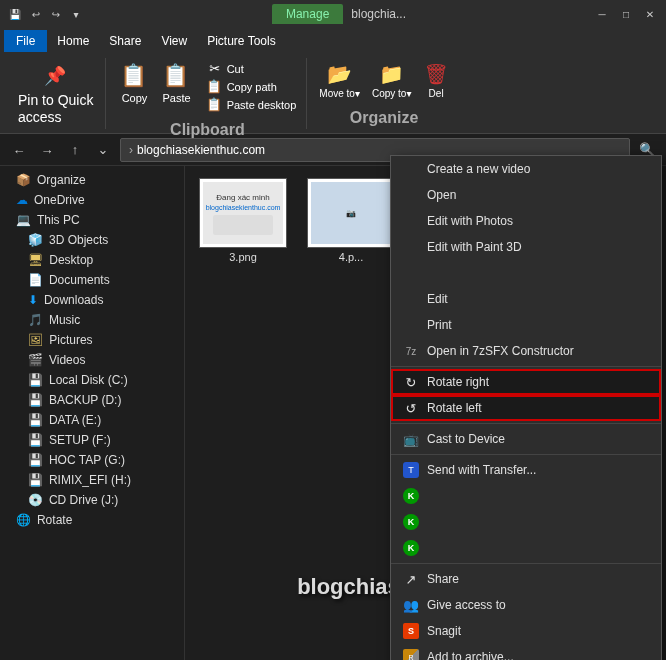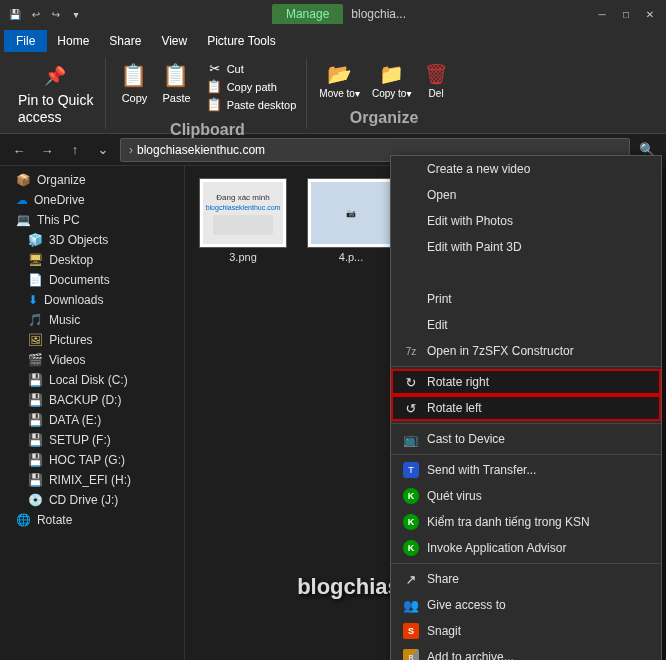--- a/index.html
+++ b/index.html
@@ -595,25 +595,25 @@
   </div>
   <div class="ctx-item">
     <div class="ctx-icon"></div>
     <span class="ctx-item-label">Edit with Paint 3D</span>
   </div>
   <div class="ctx-item">
     <div class="ctx-icon"></div>
   </div>
   <div class="ctx-item">
     <div class="ctx-icon"></div>
+    <span class="ctx-item-label">Edit</span>
+  </div>
+  <div class="ctx-item">
+    <div class="ctx-icon"></div>
     <span class="ctx-item-label">Print</span>
-  </div>
-  <div class="ctx-item">
-    <div class="ctx-icon"></div>
-    <span class="ctx-item-label">Edit</span>
   </div>
   <div class="ctx-item">
     <div class="ctx-icon" style="font-size:10px;color:#aaa;">7z</div>
     <span class="ctx-item-label">Open in 7zSFX Constructor</span>
   </div>
   <div class="ctx-separator"></div>
 
   <div class="ctx-item highlighted">
     <div class="ctx-icon">↻</div>
     <span class="ctx-item-label">Rotate right</span>
@@ -630,33 +630,30 @@
   </div>
   <div class="ctx-separator"></div>
   <div class="ctx-item">
     <div class="ctx-icon" style="width:16px;height:16px;background:#2255cc;border-radius:3px;display:flex;align-items:center;justify-content:center;font-size:9px;color:#fff;">T</div>
     <span class="ctx-item-label">Send with Transfer...</span>
   </div>
   <div class="ctx-item">
     <div class="ctx-icon">
         <span class="kaspersky-icon">K</span>
       </div>
-    <span class="ctx-item-label">Quét virus</span>
   </div>
   <div class="ctx-item">
     <div class="ctx-icon">
         <span class="kaspersky-icon">K</span>
       </div>
-    <span class="ctx-item-label">Kiểm tra danh tiếng trong KSN</span>
   </div>
   <div class="ctx-item">
     <div class="ctx-icon">
         <span class="kaspersky-icon">K</span>
       </div>
-    <span class="ctx-item-label">Invoke Application Advisor</span>
   </div>
   <div class="ctx-separator"></div>
   <div class="ctx-item">
     <div class="ctx-icon">↗</div>
     <span class="ctx-item-label">Share</span>
   </div>
   <div class="ctx-item">
     <div class="ctx-icon">👥</div>
     <span class="ctx-item-label">Give access to</span>
   </div>

